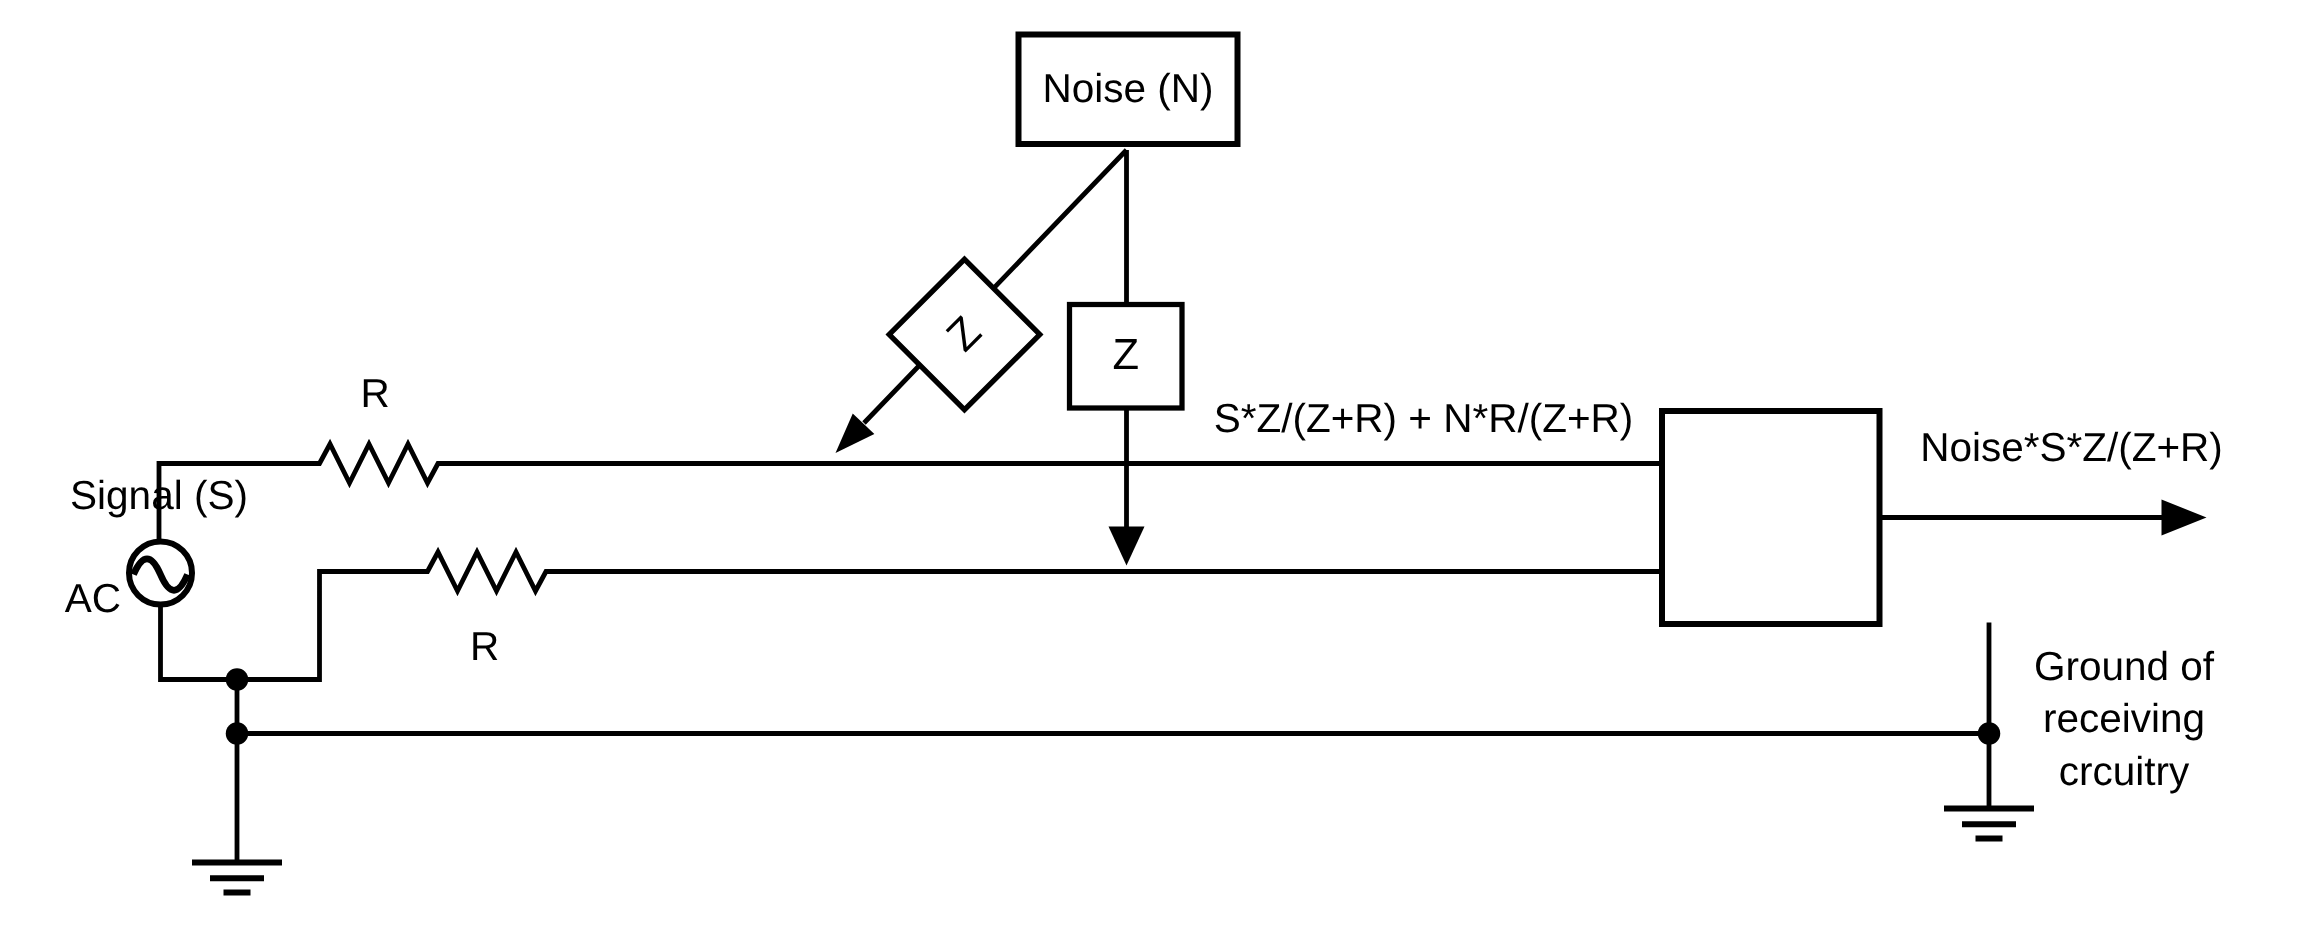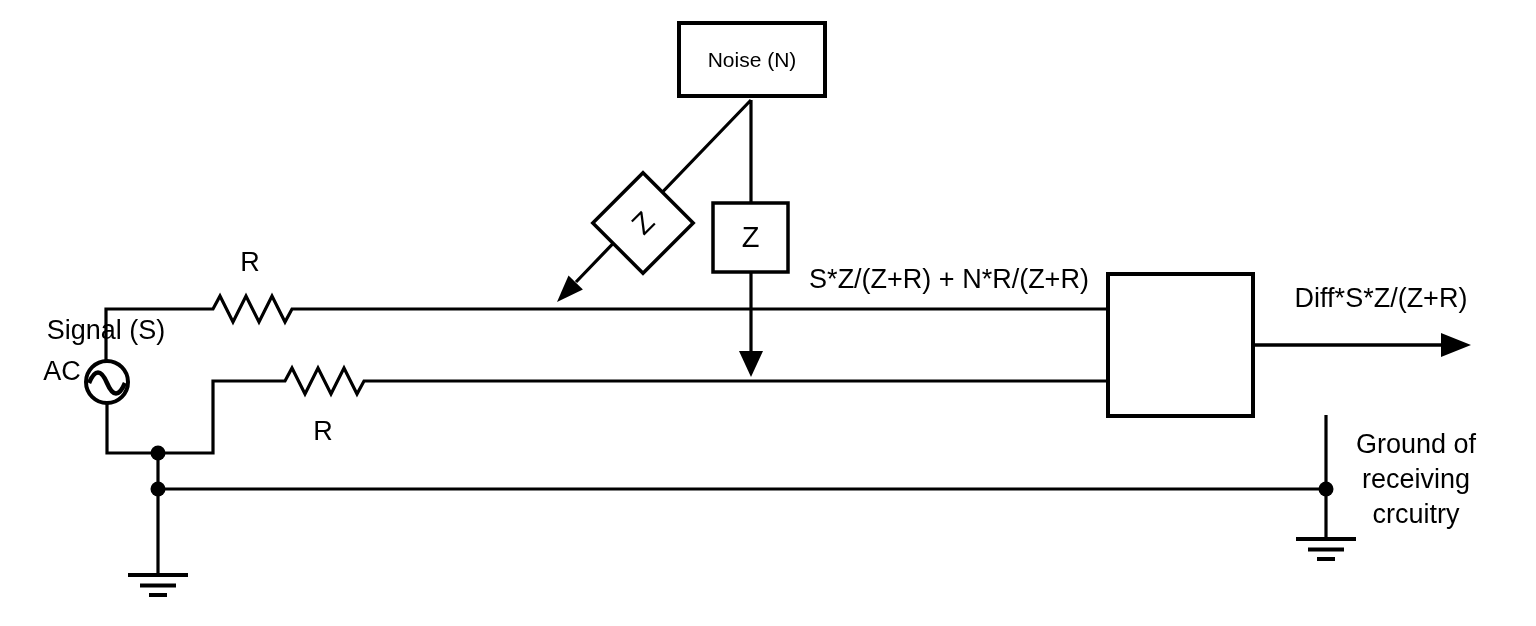--- a/index.html
+++ b/index.html
@@ -27,29 +27,29 @@
     line-height: 30px;
     text-align: center;
     white-space: nowrap;
   }
   .box-lbl {
     position: absolute;
     display: flex;
     align-items: center;
     justify-content: center;
     color: #000000;
-    font-size: 21px;
+    font-size: 27px;
   }
   #noise-label      { left: 679px; top: 23px;  width: 146px; height: 73px; }
   #z-square-label   { left: 713px; top: 203px; width: 75px;  height: 69px; font-size: 29px; }
   #z-diamond-label  { left: 608px; top: 188px; width: 70px;  height: 70px; font-size: 29px;
                       transform: rotate(-45deg); }
   #diffamp-label    { left: 1108px; top: 274px; width: 145px; height: 142px; letter-spacing: 1px; }
   #signal-label     { left: 26px;  top: 267px; width: 160px; margin-top: 48px; }
-  #ac-label         { left: 32px;  top: 356px; width: 60px;  }
+  #ac-label         { left: 32px;  top: 384px; width: 60px;  }
   #r-top-label      { left: 220px; top: 247px; width: 60px;  }
   #r-bottom-label   { left: 293px; top: 416px; width: 60px;  }
   #eq-top           { left: 799px; top: 264px; width: 300px; }
   #eq-bottom        { left: 830px; top: 399px; width: 200px; }
   #eq-output        { left: 1269px; top: 283px; width: 224px; }
   #ground-note      { left: 1348px; top: 427px; width: 136px;
                       line-height: 35px; white-space: pre-line; }
 </style>
 </head>
 <body>
@@ -100,18 +100,18 @@
 
   <div id="ac-label" class="lbl">AC</div>
 
   <div id="r-top-label" class="lbl">R</div>
 
   <div id="r-bottom-label" class="lbl">R</div>
 
   <div id="eq-top" class="lbl">S*Z/(Z+R) + N*R/(Z+R)</div>
 
 
-  <div id="eq-output" class="lbl">Diff*S*Z/(Z+R)</div>
+  <div id="eq-output" class="lbl">Noise*S*Z/(Z+R)</div>
 
   <div id="ground-note" class="lbl">Ground of
 receiving
 crcuitry</div>
 </div>
 
 </body></html>

